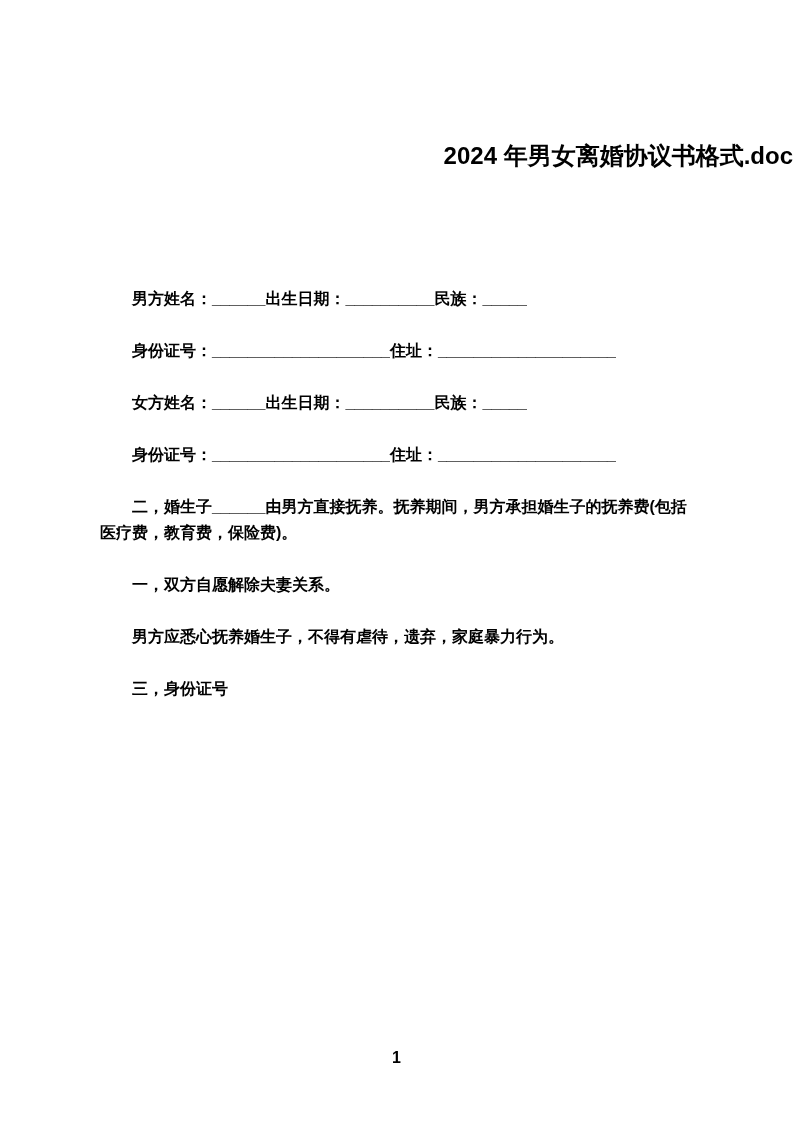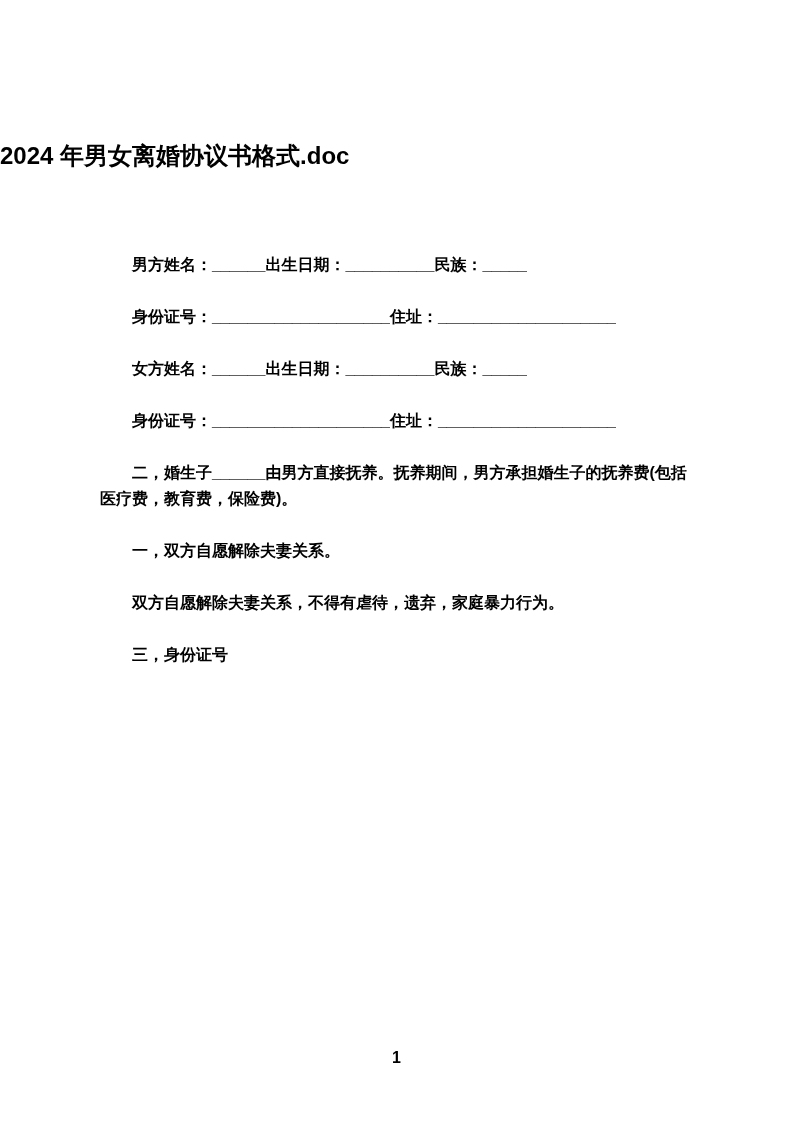--- a/index.html
+++ b/index.html
@@ -15,25 +15,26 @@
     overflow: hidden;
     font-family: "Liberation Sans", sans-serif;
     color: #000000;
   }
   .doc-title {
     margin: 0;
     padding-top: 140px;
     font-size: 24px;
     font-weight: 700;
     line-height: 32px;
-    text-align: left;
+    text-align: right;
     white-space: nowrap;
+    padding-left: 34px;
   }
   .doc-body {
-    margin: 80px 73px 0 100px;
+    margin: 114px 73px 0 100px;
   }
   .para {
     margin: 0 0 26px 0;
     font-size: 16px;
     font-weight: 700;
     line-height: 26px;
     text-indent: 32px;
     white-space: pre-line;
     letter-spacing: 0;
   }
@@ -55,19 +56,19 @@
   <h1 class="doc-title">2024 年男女离婚协议书格式.doc</h1>
 
   <div class="doc-body">
     <p class="para">男方姓名：______出生日期：__________民族：_____</p>
     <p class="para">身份证号：____________________住址：____________________</p>
     <p class="para">女方姓名：______出生日期：__________民族：_____</p>
     <p class="para">身份证号：____________________住址：____________________</p>
     <p class="para">二，婚生子______由男方直接抚养。抚养期间，男方承担婚生子的抚养费(包括
 医疗费，教育费，保险费)。</p>
     <p class="para">一，双方自愿解除夫妻关系。</p>
-    <p class="para">双方自愿解除夫妻关系，不得有虐待，遗弃，家庭暴力行为。</p>
+    <p class="para">男方应悉心抚养婚生子，不得有虐待，遗弃，家庭暴力行为。</p>
     <p class="para">三，身份证号</p>
   </div>
 
   <div class="page-number">1</div>
 
 </div>
 
 </body></html>

